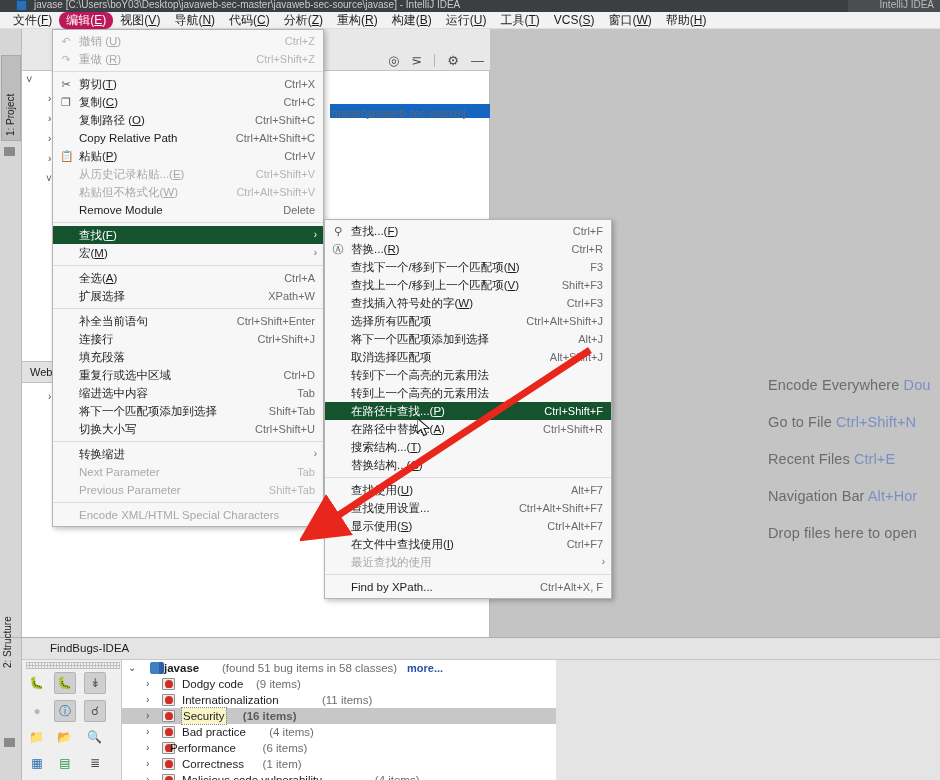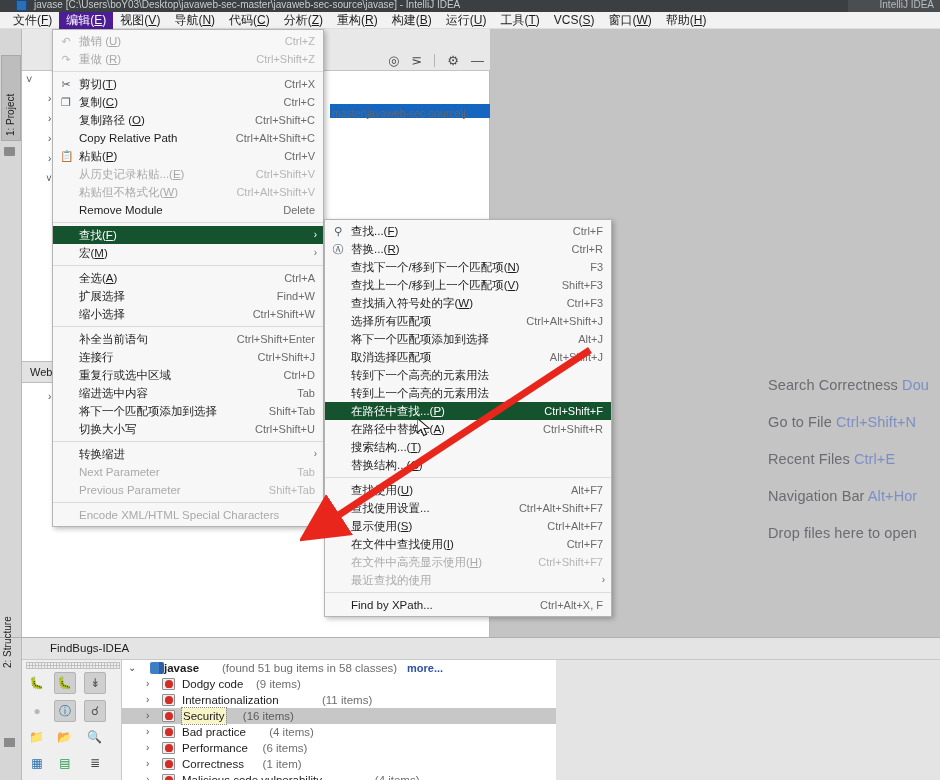--- a/index.html
+++ b/index.html
@@ -31,21 +31,21 @@
   
   .menubar {
     position: absolute; left: 0; top: 12px; width: 940px; height: 17px;
     background: #f2f2f2; border-bottom: 1px solid #dedede;
     display: flex; align-items: center; padding-left: 6px;
   }
   .menubar .mi {
     font-size: 12px; color: #1d1d1d; padding: 1px 7px; white-space: nowrap;
     line-height: 15px; cursor: default;
   }
-  .menubar .mi.active { background: #4c1d95; color: #fff; }
+  .menubar .mi.active { background: #be185d; color: #fff; border-radius: 8px; }
   .menubar .mi u { text-decoration: underline; }
 
   
   .ide-body {
     position: absolute; left: 0; top: 29px; width: 940px; height: 608px;
     background: #c9c9c9;
   }
   .editor-bg {
     position: absolute; left: 490px; top: 0px; width: 450px; height: 608px;
     background: #c4c4c4;
@@ -282,21 +282,21 @@
 
     <div class="web-tab">
       <div class="lbl">Web</div>
     </div>
     <div class="web-panel">
       <div class="web-row-arrow">›</div>
       <div class="web-row-box"></div>
     </div>
 
     <div class="hints" id="hints">
-        <div class="hint"><span>Search Correctness </span><span class="key">Dou</span></div>
+        <div class="hint"><span>Encode Everywhere </span><span class="key">Dou</span></div>
         <div class="hint"><span>Go to File </span><span class="key">Ctrl+Shift+N</span></div>
         <div class="hint"><span>Recent Files </span><span class="key">Ctrl+E</span></div>
         <div class="hint"><span>Navigation Bar </span><span class="key">Alt+Hor</span></div>
         <div class="hint"><span>Drop files here to open</span></div>
       </div>
 
   </div>
 
   <div class="menu" id="edit-menu">
       <div class="menu-item disabled"><span class="micon">↶</span><span>撤销 (<u>U</u>)</span><span class="shortcut">Ctrl+Z</span></div>
@@ -308,25 +308,25 @@
       <div class="menu-item"><span>Copy Relative Path</span><span class="shortcut">Ctrl+Alt+Shift+C</span></div>
       <div class="menu-item"><span class="micon">📋</span><span>粘贴(<u>P</u>)</span><span class="shortcut">Ctrl+V</span></div>
       <div class="menu-item disabled"><span>从历史记录粘贴...(<u>E</u>)</span><span class="shortcut">Ctrl+Shift+V</span></div>
       <div class="menu-item disabled"><span>粘贴但不格式化(<u>W</u>)</span><span class="shortcut">Ctrl+Alt+Shift+V</span></div>
       <div class="menu-item"><span>Remove Module</span><span class="shortcut">Delete</span></div>
       <div class="menu-sep"></div>
       <div class="menu-item highlight"><span>查找(<u>F</u>)</span><span class="submenu-arrow">›</span></div>
       <div class="menu-item"><span>宏(<u>M</u>)</span><span class="submenu-arrow">›</span></div>
       <div class="menu-sep"></div>
       <div class="menu-item"><span>全选(<u>A</u>)</span><span class="shortcut">Ctrl+A</span></div>
-      <div class="menu-item"><span>扩展选择</span><span class="shortcut">Find+W</span></div>
-      <div class="menu-item"><span>缩小选择</span><span class="shortcut">Ctrl+Shift+W</span></div>
+      <div class="menu-item"><span>扩展选择</span><span class="shortcut">XPath+W</span></div>
       <div class="menu-sep"></div>
       <div class="menu-item"><span>补全当前语句</span><span class="shortcut">Ctrl+Shift+Enter</span></div>
       <div class="menu-item"><span>连接行</span><span class="shortcut">Ctrl+Shift+J</span></div>
+      <div class="menu-item"><span>填充段落</span></div>
       <div class="menu-item"><span>重复行或选中区域</span><span class="shortcut">Ctrl+D</span></div>
       <div class="menu-item"><span>缩进选中内容</span><span class="shortcut">Tab</span></div>
       <div class="menu-item"><span>将下一个匹配项添加到选择</span><span class="shortcut">Shift+Tab</span></div>
       <div class="menu-item"><span>切换大小写</span><span class="shortcut">Ctrl+Shift+U</span></div>
       <div class="menu-sep"></div>
       <div class="menu-item"><span>转换缩进</span><span class="submenu-arrow">›</span></div>
       <div class="menu-item disabled"><span>Next Parameter</span><span class="shortcut">Tab</span></div>
       <div class="menu-item disabled"><span>Previous Parameter</span><span class="shortcut">Shift+Tab</span></div>
       <div class="menu-sep"></div>
       <div class="menu-item disabled"><span>Encode XML/HTML Special Characters</span></div>
@@ -345,21 +345,20 @@
       <div class="menu-item"><span>转到上一个高亮的元素用法</span></div>
       <div class="menu-item highlight"><span>在路径中查找...(<u>P</u>)</span><span class="shortcut">Ctrl+Shift+F</span></div>
       <div class="menu-item"><span>在路径中替换...(<u>A</u>)</span><span class="shortcut">Ctrl+Shift+R</span></div>
       <div class="menu-item"><span>搜索结构...(<u>T</u>)</span></div>
       <div class="menu-item"><span>替换结构...(<u>C</u>)</span></div>
       <div class="menu-sep"></div>
       <div class="menu-item"><span>查找使用(<u>U</u>)</span><span class="shortcut">Alt+F7</span></div>
       <div class="menu-item"><span>查找使用设置...</span><span class="shortcut">Ctrl+Alt+Shift+F7</span></div>
       <div class="menu-item"><span>显示使用(<u>S</u>)</span><span class="shortcut">Ctrl+Alt+F7</span></div>
       <div class="menu-item"><span>在文件中查找使用(<u>I</u>)</span><span class="shortcut">Ctrl+F7</span></div>
-      <div class="menu-item disabled"><span>在文件中高亮显示使用(<u>H</u>)</span><span class="shortcut">Ctrl+Shift+F7</span></div>
       <div class="menu-item disabled"><span>最近查找的使用</span><span class="submenu-arrow">›</span></div>
       <div class="menu-sep"></div>
       <div class="menu-item"><span>Find by XPath...</span><span class="shortcut">Ctrl+Alt+X, F</span></div>
     </div>
 
   <svg class="arrow-svg" width="320" height="240" viewBox="0 0 320 240">
     <defs>
       <marker id="ah" markerWidth="7" markerHeight="7" refX="3" refY="3.5" orient="auto">
         <polygon points="0,0 7,3.5 0,7" fill="#e8261c"></polygon>
       </marker>
@@ -419,32 +418,32 @@
         <div class="fb-row">
           <span class="arr" style="left:24px;">›</span>
           <span class="bugicon" style="left:40px;"></span>
           <span class="name" style="left:60px;">Internationalization</span>
           <span class="count" style="left: 200px;">(11 items)</span>
         </div>
         <div class="fb-row sel">
           <span class="arr" style="left:24px;">›</span>
           <span class="bugicon" style="left:40px;"></span>
           <span class="name" style="left:60px;">Security</span>
-          <span class="count" style="left: 120.8px;">(16 items)</span>
+          <span class="count" style="left: 120.8px; font-weight: bold;">(16 items)</span>
         </div>
         <div class="fb-row">
           <span class="arr" style="left:24px;">›</span>
           <span class="bugicon" style="left:40px;"></span>
           <span class="name" style="left:60px;">Bad practice</span>
           <span class="count" style="left: 147.2px;">(4 items)</span>
         </div>
         <div class="fb-row">
           <span class="arr" style="left:24px;">›</span>
           <span class="bugicon" style="left:40px;"></span>
-          <span class="name" style="left:60px;text-align:center;">Performance</span>
+          <span class="name" style="left:48px;text-align:center;">Performance</span>
           <span class="count" style="left: 140.6px;">(6 items)</span>
         </div>
         <div class="fb-row">
           <span class="arr" style="left:24px;">›</span>
           <span class="bugicon" style="left:40px;"></span>
           <span class="name" style="left:60px;">Correctness</span>
           <span class="count" style="left: 140.6px;">(1 item)</span>
         </div>
         <div class="fb-row">
           <span class="arr" style="left:24px;">›</span>

